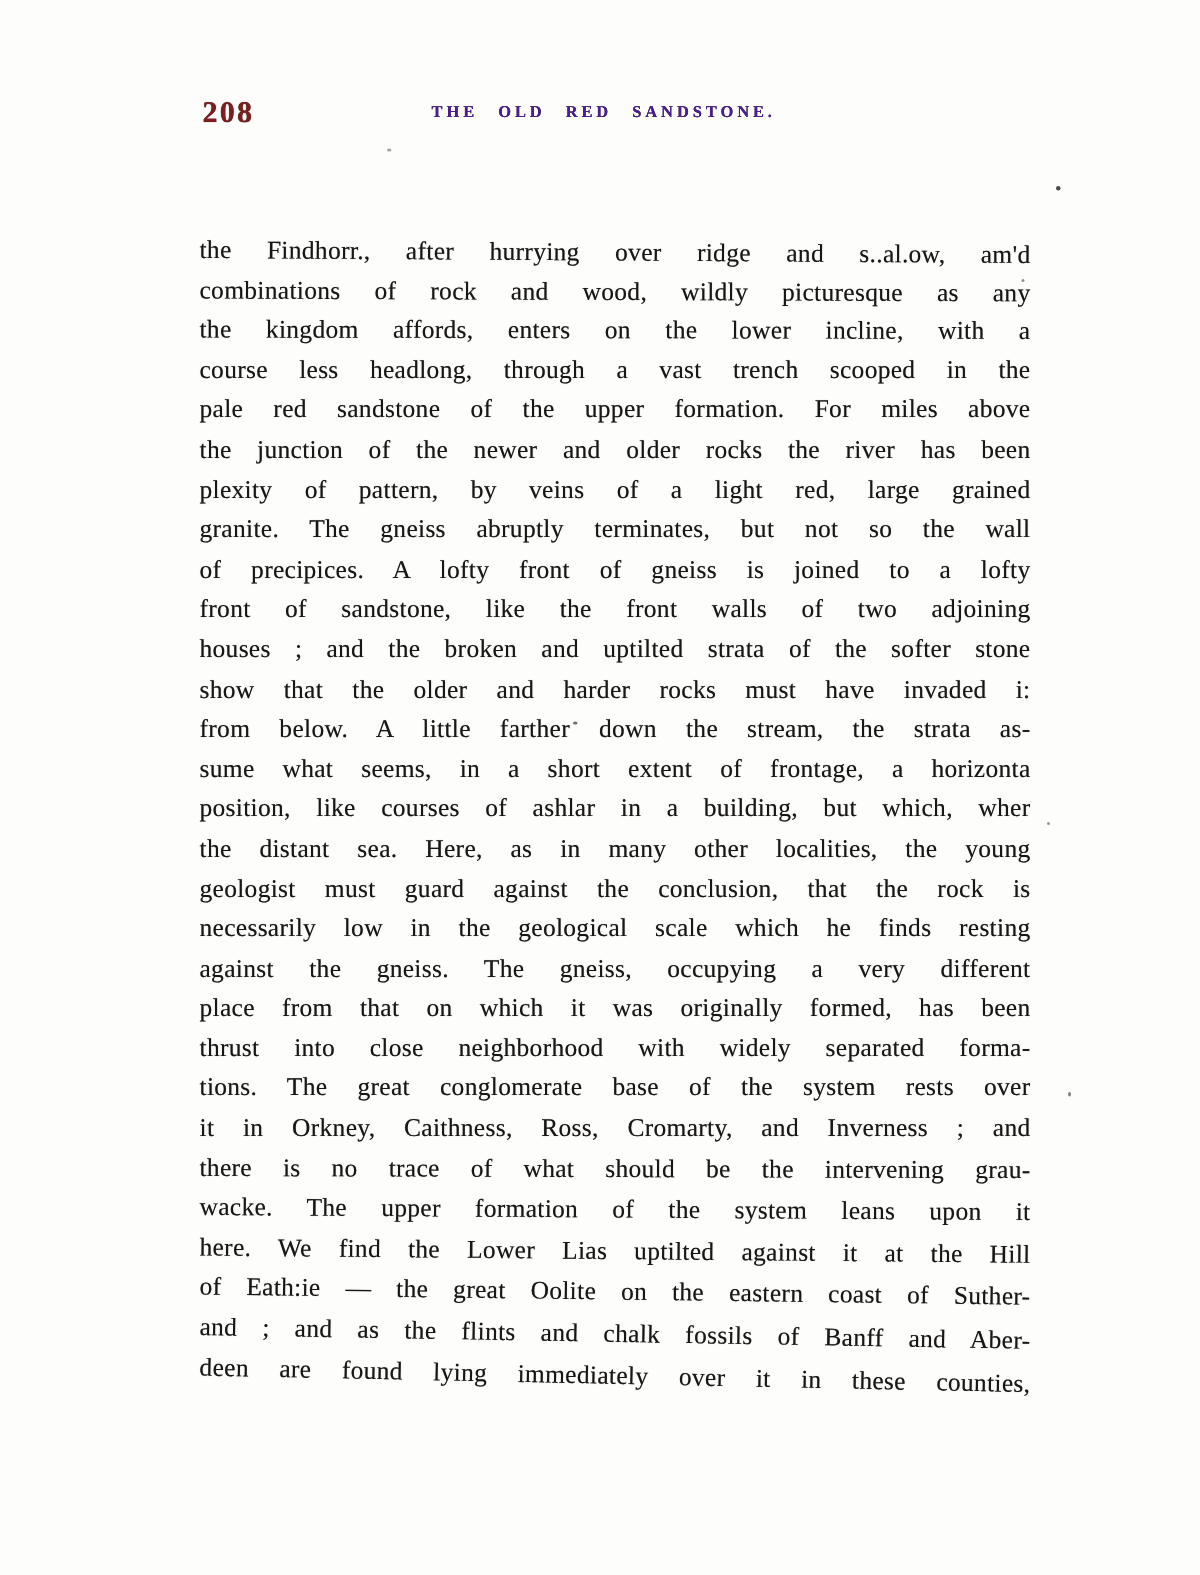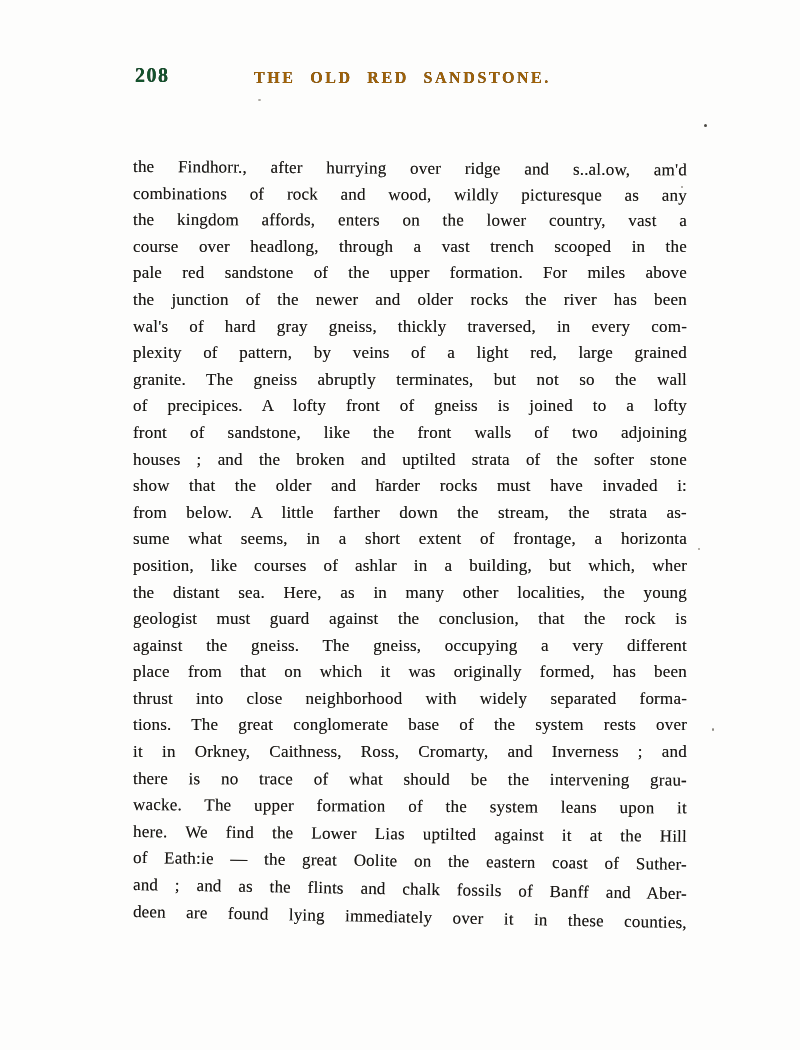--- a/index.html
+++ b/index.html
@@ -24,34 +24,34 @@
     width: 554px;
     height: 28px;
   }
   .page-number {
     position: absolute;
     left: 2px;
     top: 0;
     font-size: 20px;
     font-weight: bold;
     letter-spacing: 1.5px;
-    color: #14532d;
+    color: #7f1d1d;
     text-shadow: 0 0 0.6px #141210;
   }
   .header-title {
     position: absolute;
     left: 0;
     right: 15px;
     top: 5px;
     text-align: center;
-    font-size: 16px;
+    font-size: 11px;
     font-weight: bold;
     letter-spacing: 2.6px;
     word-spacing: 8px;
-    color: #a16207;
+    color: #4c1d95;
     text-shadow: 0 0 0.4px #1c1a17;
   }
   
   .body-text {
     position: absolute;
     left: 133px;
     top: 106px;
     width: 554px;
     margin-top: 48px;
   }
@@ -98,36 +98,36 @@
 <div class="page">
 
   <div class="running-header">
     <span class="page-number">208</span>
     <span class="header-title">THE OLD RED SANDSTONE.</span>
   </div>
 
   <div class="body-text">
     <div class="line">the Findhorr., after hurrying over ridge and s..al.ow, am'd</div>
     <div class="line">combinations of rock and wood, wildly picturesque as any</div>
-    <div class="line">the kingdom affords, enters on the lower country, vast a</div>
-    <div class="line">course over headlong, through a vast trench scooped in the</div>
+    <div class="line">the kingdom affords, enters on the lower incline, with a</div>
+    <div class="line">course less headlong, through a vast trench scooped in the</div>
     <div class="line">pale red sandstone of the upper formation.  For miles above</div>
     <div class="line">the junction of the newer and older rocks the river has been</div>
-    <div class="line">wal's of hard gray gneiss, thickly traversed, in every com-</div>
     <div class="line">plexity of pattern, by veins of a light red, large grained</div>
     <div class="line">granite.  The gneiss abruptly terminates, but not so the wall</div>
     <div class="line">of precipices.  A lofty front of gneiss is joined to a lofty</div>
     <div class="line">front of sandstone, like the front walls of two adjoining</div>
     <div class="line">houses ; and the broken and uptilted strata of the softer stone</div>
     <div class="line">show that the older and harder rocks must have invaded i:</div>
     <div class="line">from below.  A little farther down the stream, the strata as-</div>
     <div class="line">sume what seems, in a short extent of frontage, a horizonta</div>
     <div class="line">position, like courses of ashlar in a building, but which, wher</div>
     <div class="line">the distant sea.  Here, as in many other localities, the young</div>
     <div class="line">geologist must guard against the conclusion, that the rock is</div>
+    <div class="line">necessarily low in the geological scale which he finds resting</div>
     <div class="line">against the gneiss.  The gneiss, occupying a very different</div>
     <div class="line">place from that on which it was originally formed, has been</div>
     <div class="line">thrust into close neighborhood with widely separated forma-</div>
     <div class="line">tions.  The great conglomerate base of the system rests over</div>
     <div class="line">it in Orkney, Caithness, Ross, Cromarty, and Inverness ; and</div>
     <div class="line">there is no trace of what should be the intervening grau-</div>
     <div class="line">wacke.  The upper formation of the system leans upon it</div>
     <div class="line">here.  We find the Lower Lias uptilted against it at the Hill</div>
     <div class="line">of Eath:ie — the great Oolite on the eastern coast of Suther-</div>
     <div class="line">and ; and as the flints and chalk fossils of Banff and Aber-</div>

